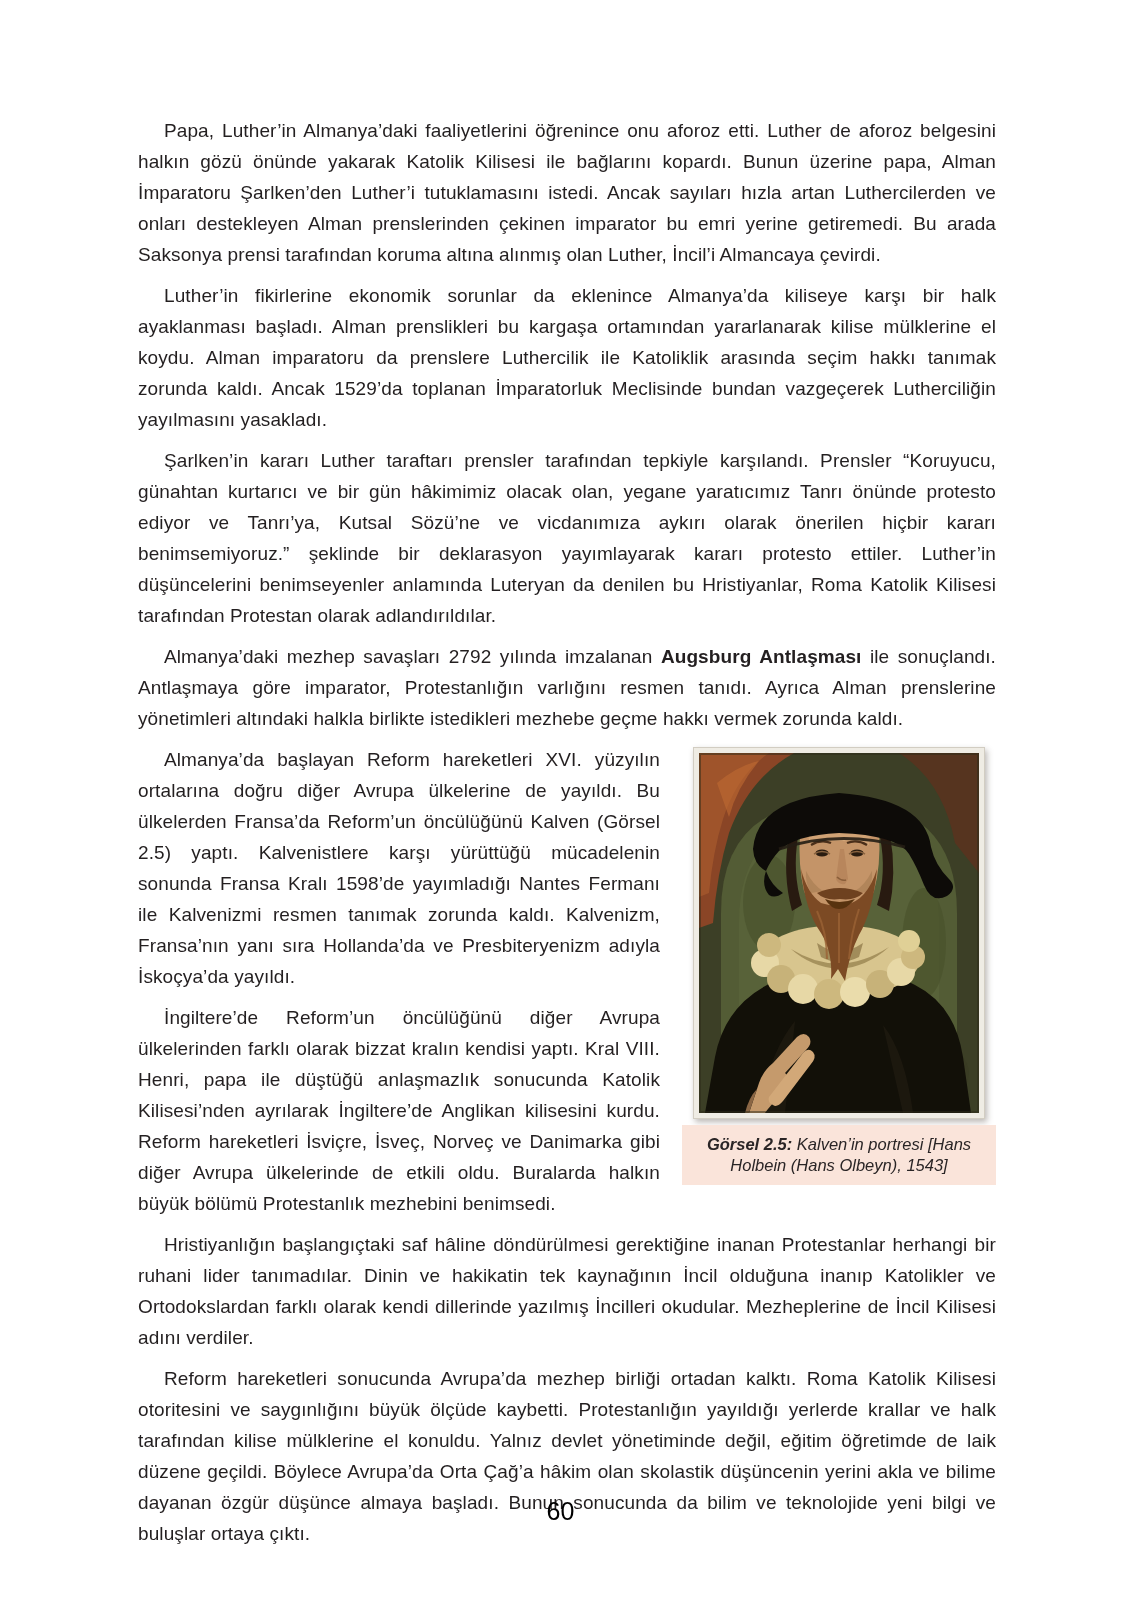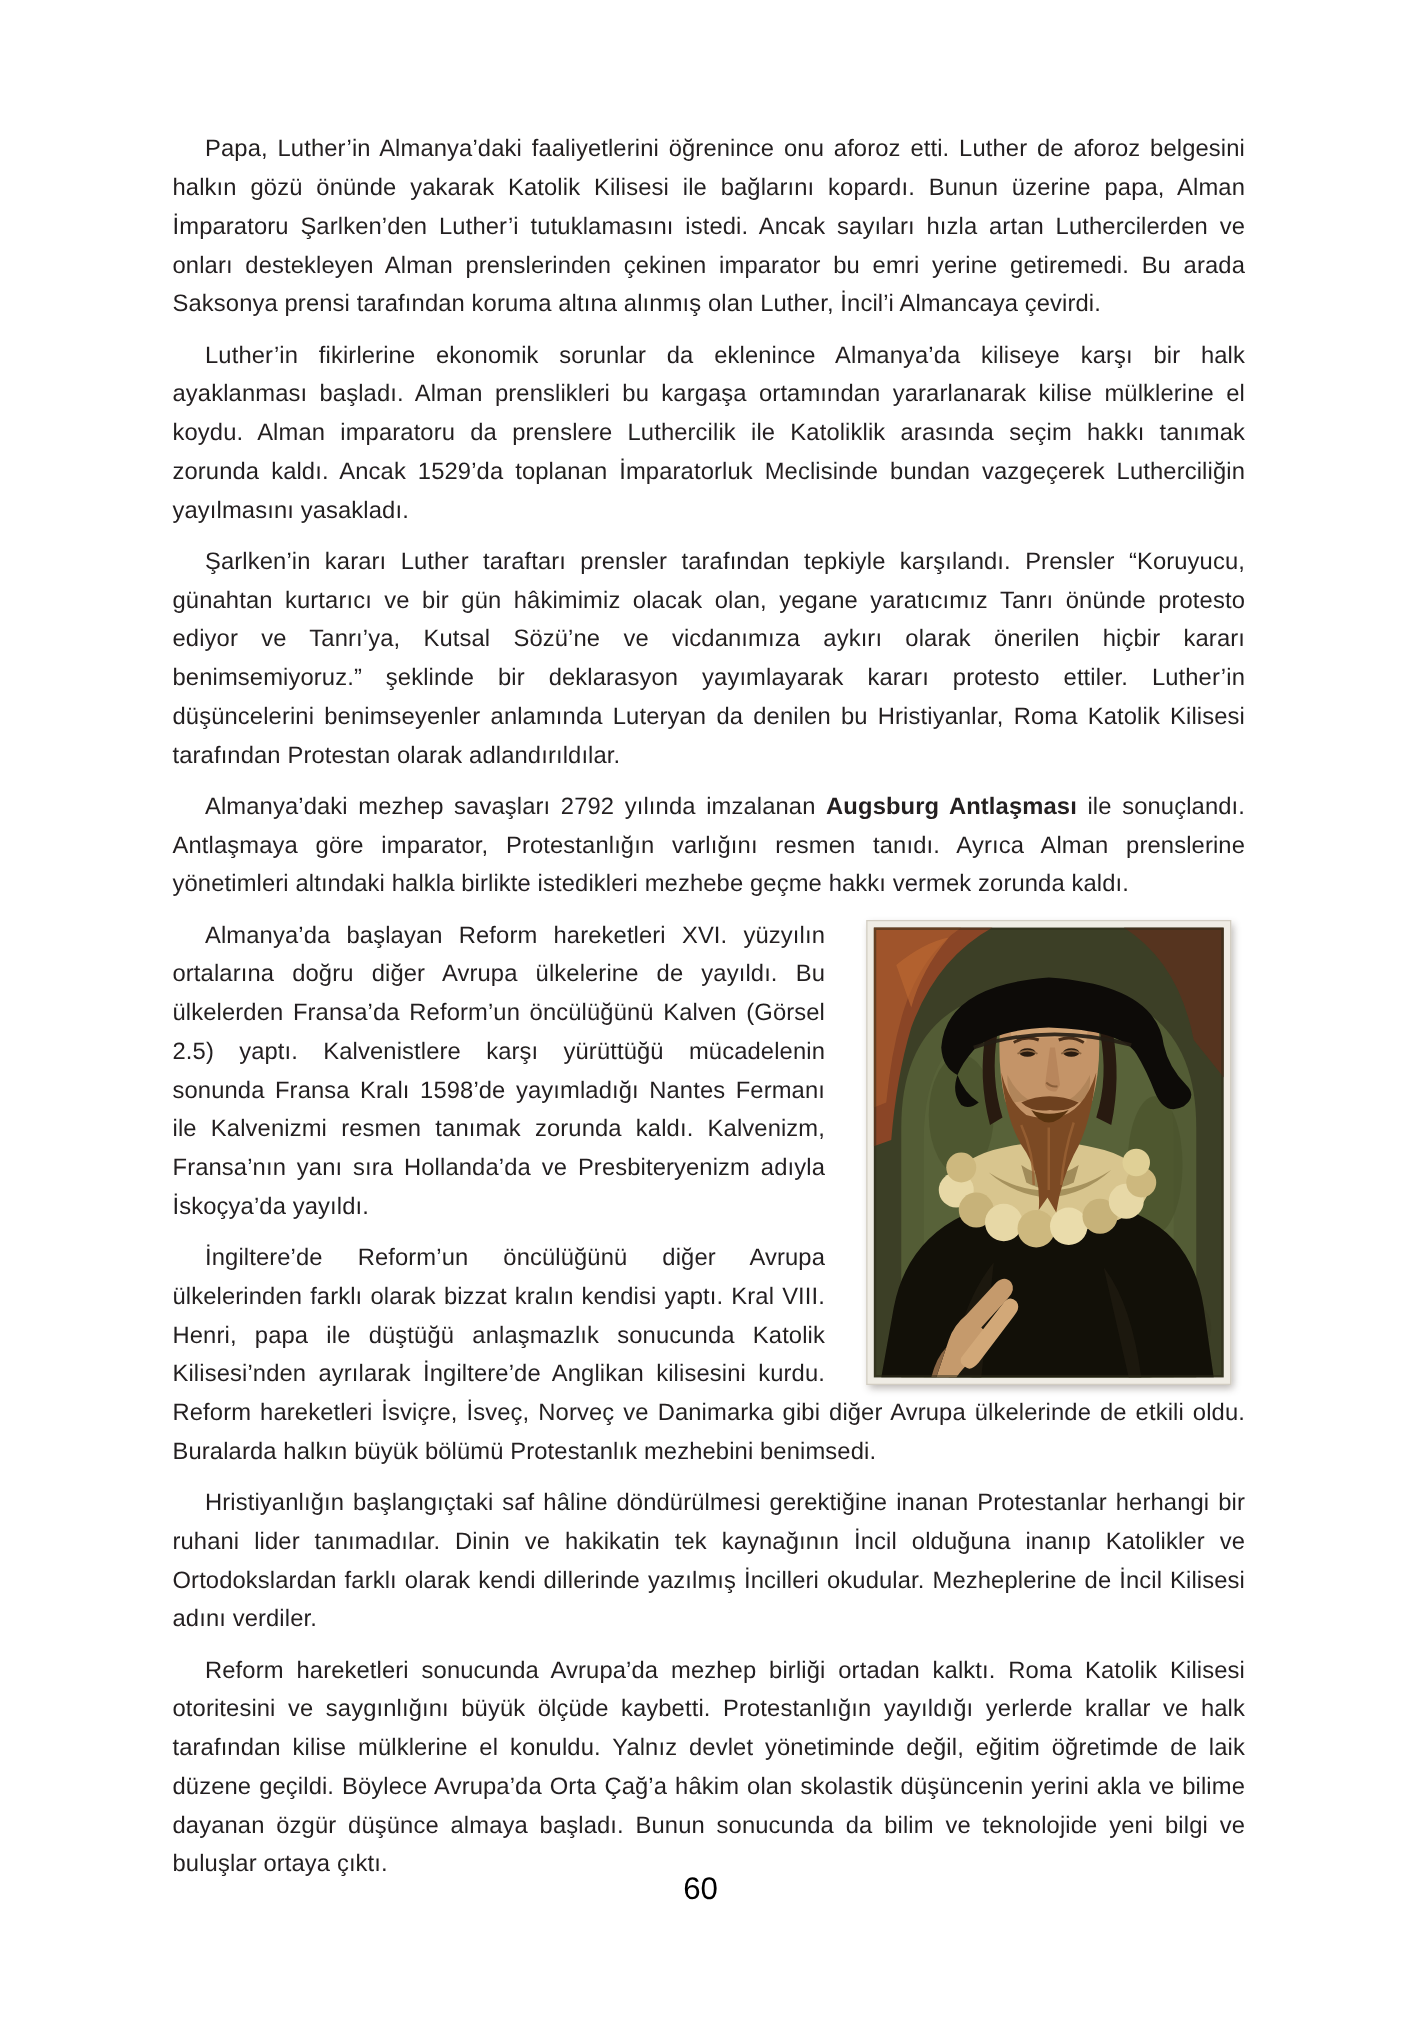--- a/index.html
+++ b/index.html
@@ -6,21 +6,21 @@
   body{
     width:1133px;height:1615px;
     background:#ffffff;
     position:relative;
     overflow:hidden;
     font-family:"Liberation Sans", sans-serif;
     color:#231f20;
   }
   .content{
     position:absolute;
-    left:138px;top:104px;
+    left:138px;top:115px;
     width:858px;
   }
   p.para{
     margin:0 0 10px 0;
     font-size:19px;
     line-height:31px;
     text-align:justify;
     text-indent:26px;
     letter-spacing:0.1px;
   }
@@ -147,20 +147,23 @@
 
           <g>
             <path d="M50,360 L60,330 Q64,318 74,310 L98,284 Q105,278 110,284 Q114,290 107,297 L86,320 L96,330 L80,344 Q70,354 66,360 Z" fill="#c59a6c"></path>
             <path d="M70,344 L104,300 Q109,294 114,299 Q118,304 112,311 L84,348 Q78,355 74,352 Q68,349 70,344 Z" fill="#d2a878"></path>
             <path d="M50,360 L58,336 Q50,344 46,360 Z" fill="#8a6644"></path>
           </g>
 
           <path d="M0,0 L280,0 L280,360 L0,360 Z" fill="none" stroke="#2c2a18" stroke-width="4" opacity="0.5"></path>
         </svg>
       </div>
+      <div class="figure-caption">
+        <span class="cap-label">Görsel 2.5:</span><span> Kalven’in portresi [Hans Holbein (Hans Olbeyn), 1543]</span>
+      </div>
     </div>
 
     <p class="para">Almanya’da başlayan Reform hareketleri XVI. yüzyılın ortalarına doğru diğer Avrupa ülkelerine de yayıldı. Bu ülkelerden Fransa’da Reform’un öncülüğünü Kalven (Görsel 2.5) yaptı. Kalvenistlere karşı yürüttüğü mücadelenin sonunda Fransa Kralı 1598’de yayımladığı Nantes Fermanı ile Kalvenizmi resmen tanımak zorunda kaldı. Kalvenizm, Fransa’nın yanı sıra Hollanda’da ve Presbiteryenizm adıyla İskoçya’da yayıldı.</p>
 
     <p class="para">İngiltere’de Reform’un öncülüğünü diğer Avrupa ülkelerinden farklı olarak bizzat kralın kendisi yaptı. Kral VIII. Henri, papa ile düştüğü anlaşmazlık sonucunda Katolik Kilisesi’nden ayrılarak İngiltere’de Anglikan kilisesini kurdu. Reform hareketleri İsviçre, İsveç, Norveç ve Danimarka gibi diğer Avrupa ülkelerinde de etkili oldu. Buralarda halkın büyük bölümü Protestanlık mezhebini benimsedi.</p>
 
   </div>
 
   <p class="para">Hristiyanlığın başlangıçtaki saf hâline döndürülmesi gerektiğine inanan Protestanlar herhangi bir ruhani lider tanımadılar. Dinin ve hakikatin tek kaynağının İncil olduğuna inanıp Katolikler ve Ortodokslardan farklı olarak kendi dillerinde yazılmış İncilleri okudular. Mezheplerine de İncil Kilisesi adını verdiler.</p>
 

